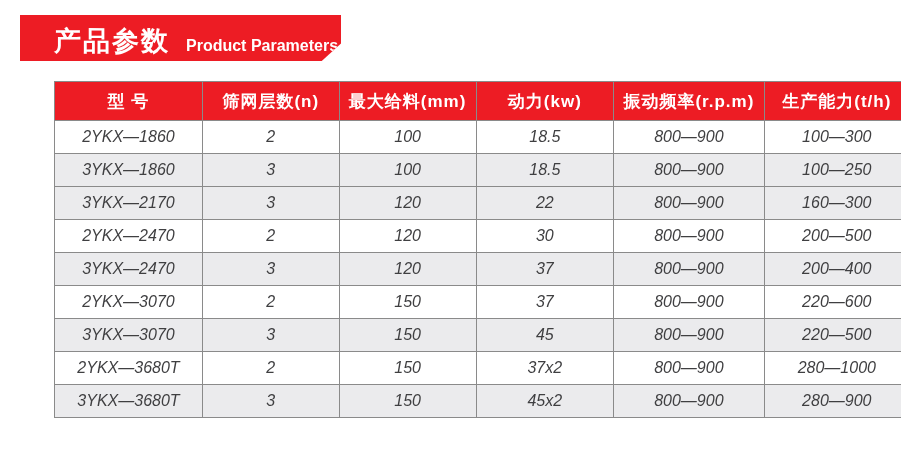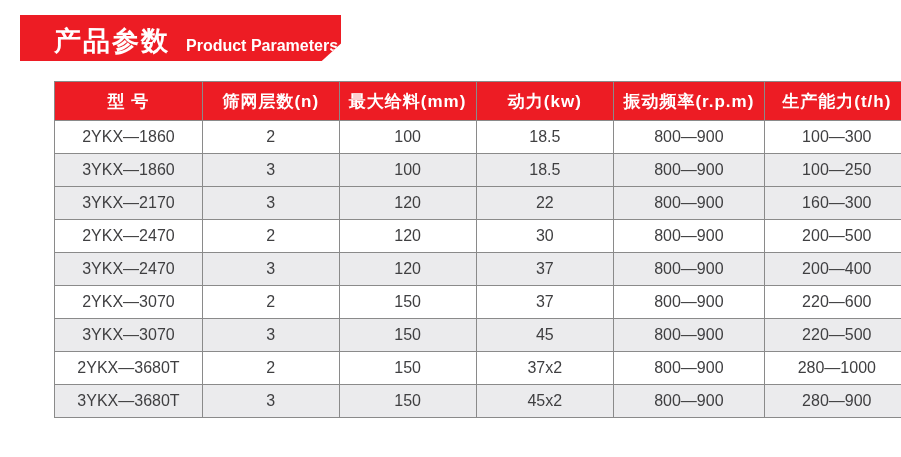--- a/index.html
+++ b/index.html
@@ -28,21 +28,21 @@
   }
   .param-table th,.param-table td{
     border:1px solid #8a8a8a;text-align:center;vertical-align:middle;
     overflow:hidden;white-space:nowrap;
   }
   .param-table th{
     background:#ed1c24;color:#ffffff;font-size:17px;font-weight:bold;
     height:36px;letter-spacing:1px;
   }
   .param-table td{
-    color:#3f3f41;font-size:16px;height:30px;background:#ffffff;
+    color:#3f3f41;font-size:16px;height:30px;background:#ffffff;font-style:italic;
   }
   .param-table tr.alt td{background:#ebebed;}
 </style>
 </head>
 <body>
 
 <div class="banner">
   <span class="zh">产品参数</span>
   <span class="en">Product Parameters</span>
 </div>

